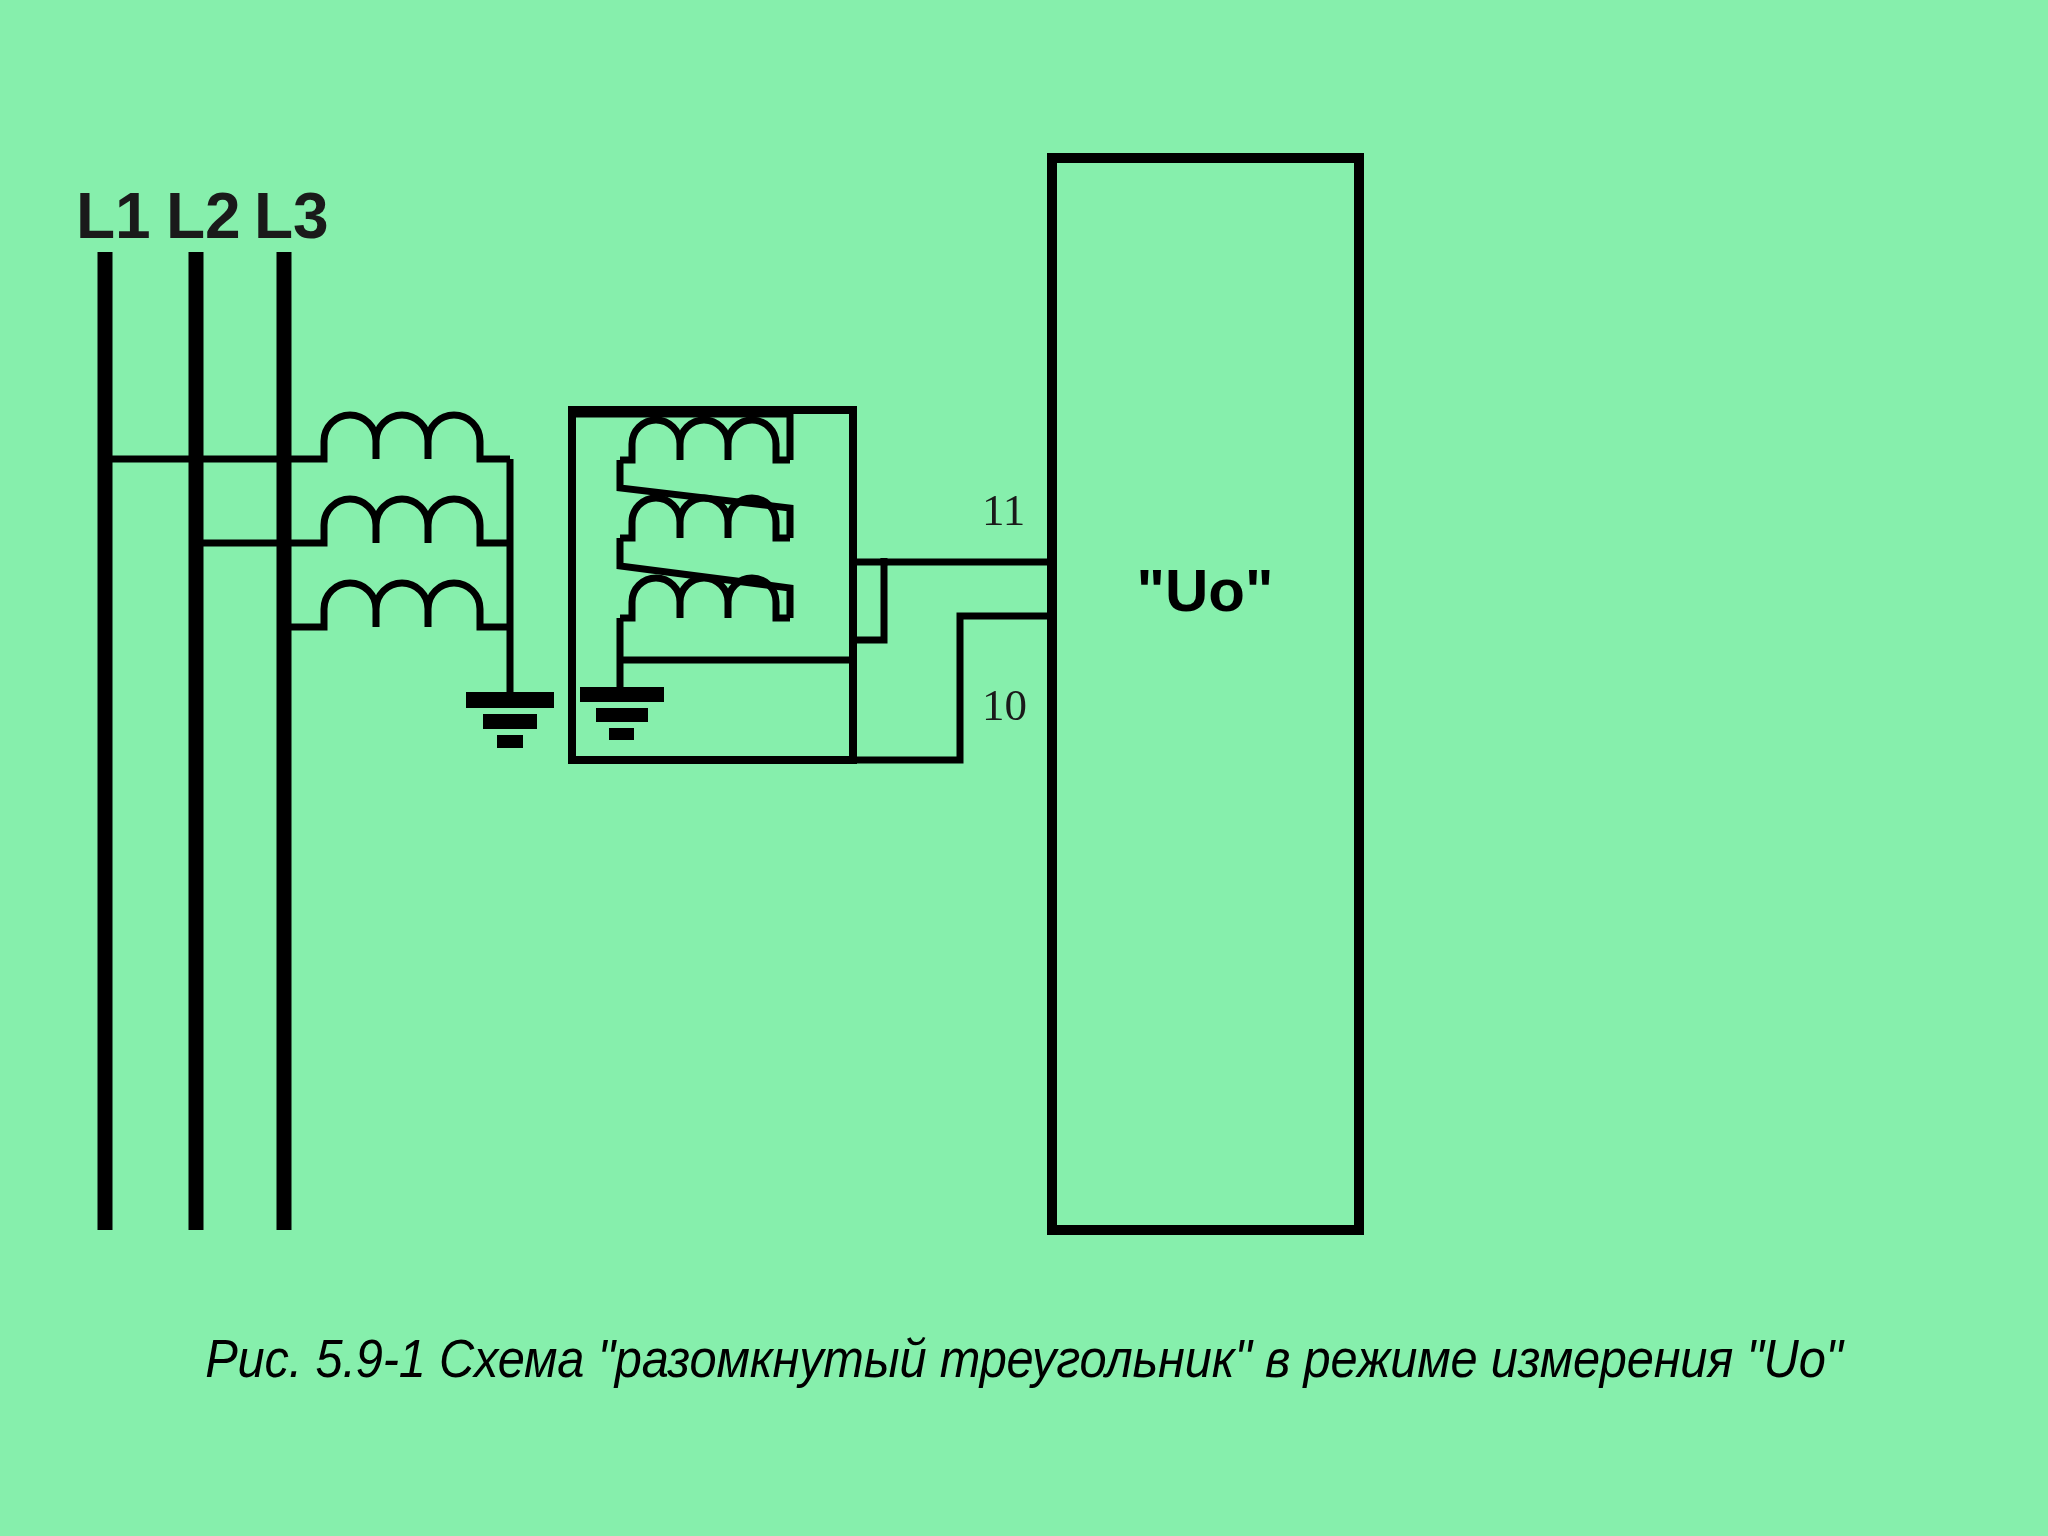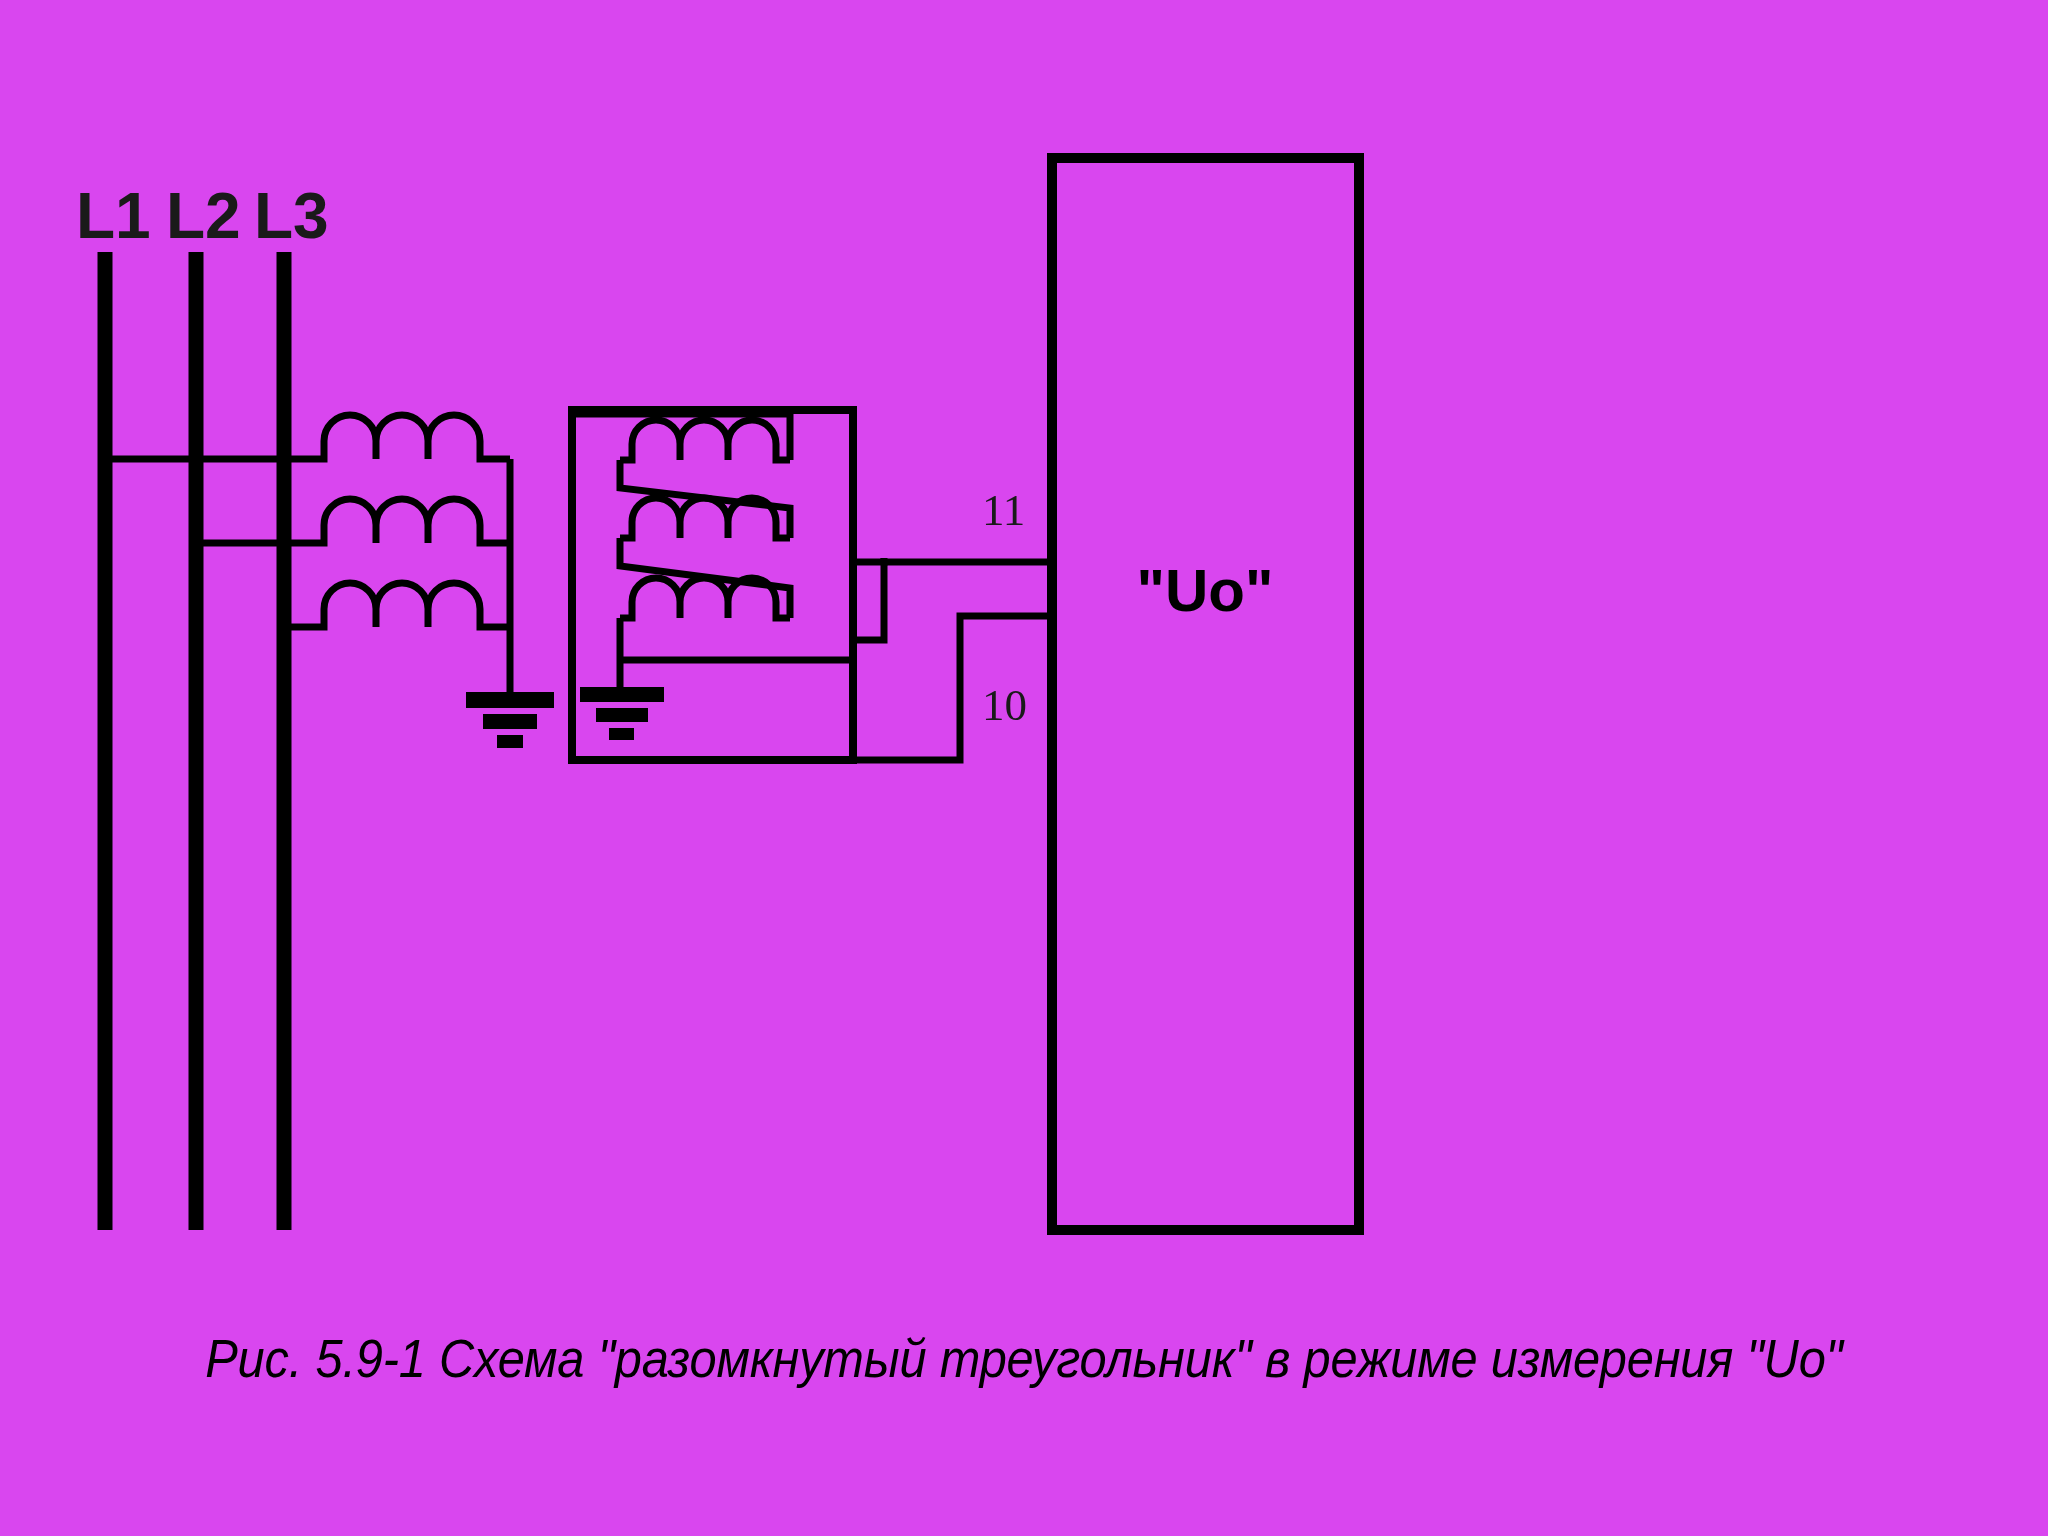--- a/index.html
+++ b/index.html
@@ -10,21 +10,21 @@
   body {
     width: 2048px;
     height: 1536px;
     font-family: "Liberation Sans", sans-serif;
     overflow: hidden;
   }
   #figure {
     position: relative;
     width: 2048px;
     height: 1536px;
-    background: #d946ef;
+    background: #86efac;
   }
   #schematic-svg {
     position: absolute;
     left: 0;
     top: 0;
     width: 2048px;
     height: 1536px;
     display: block;
   }
   .caption {

